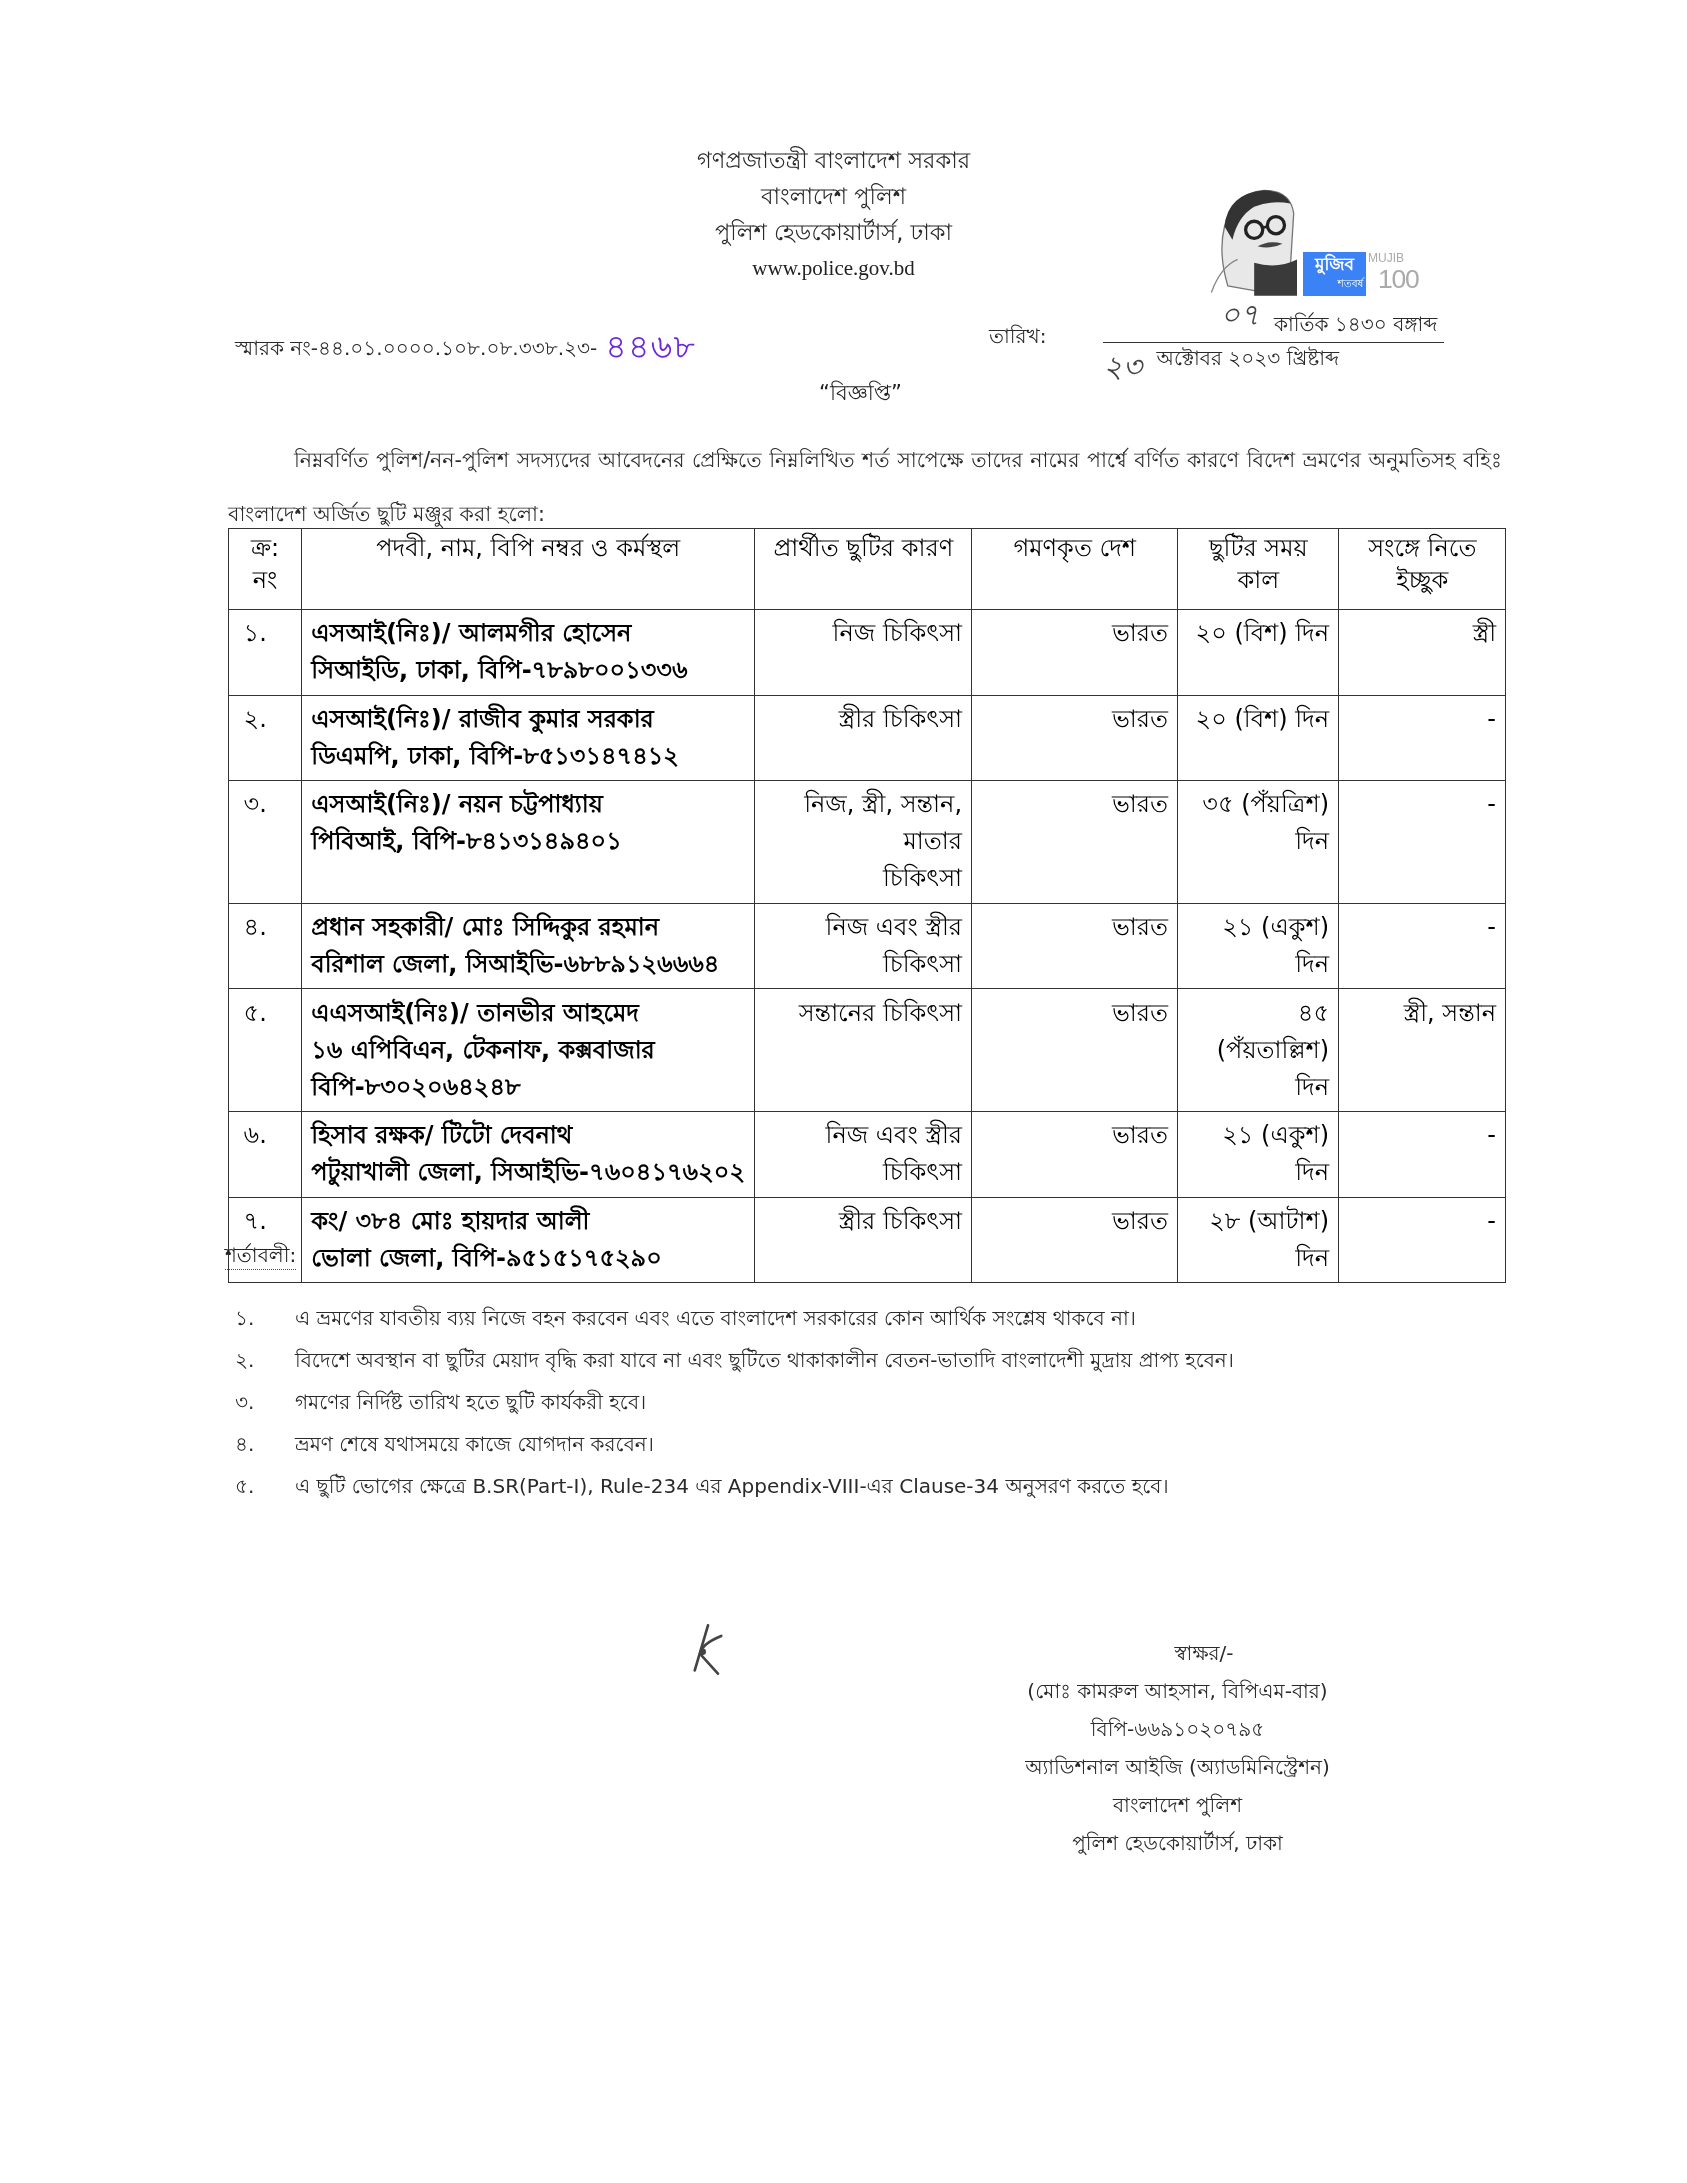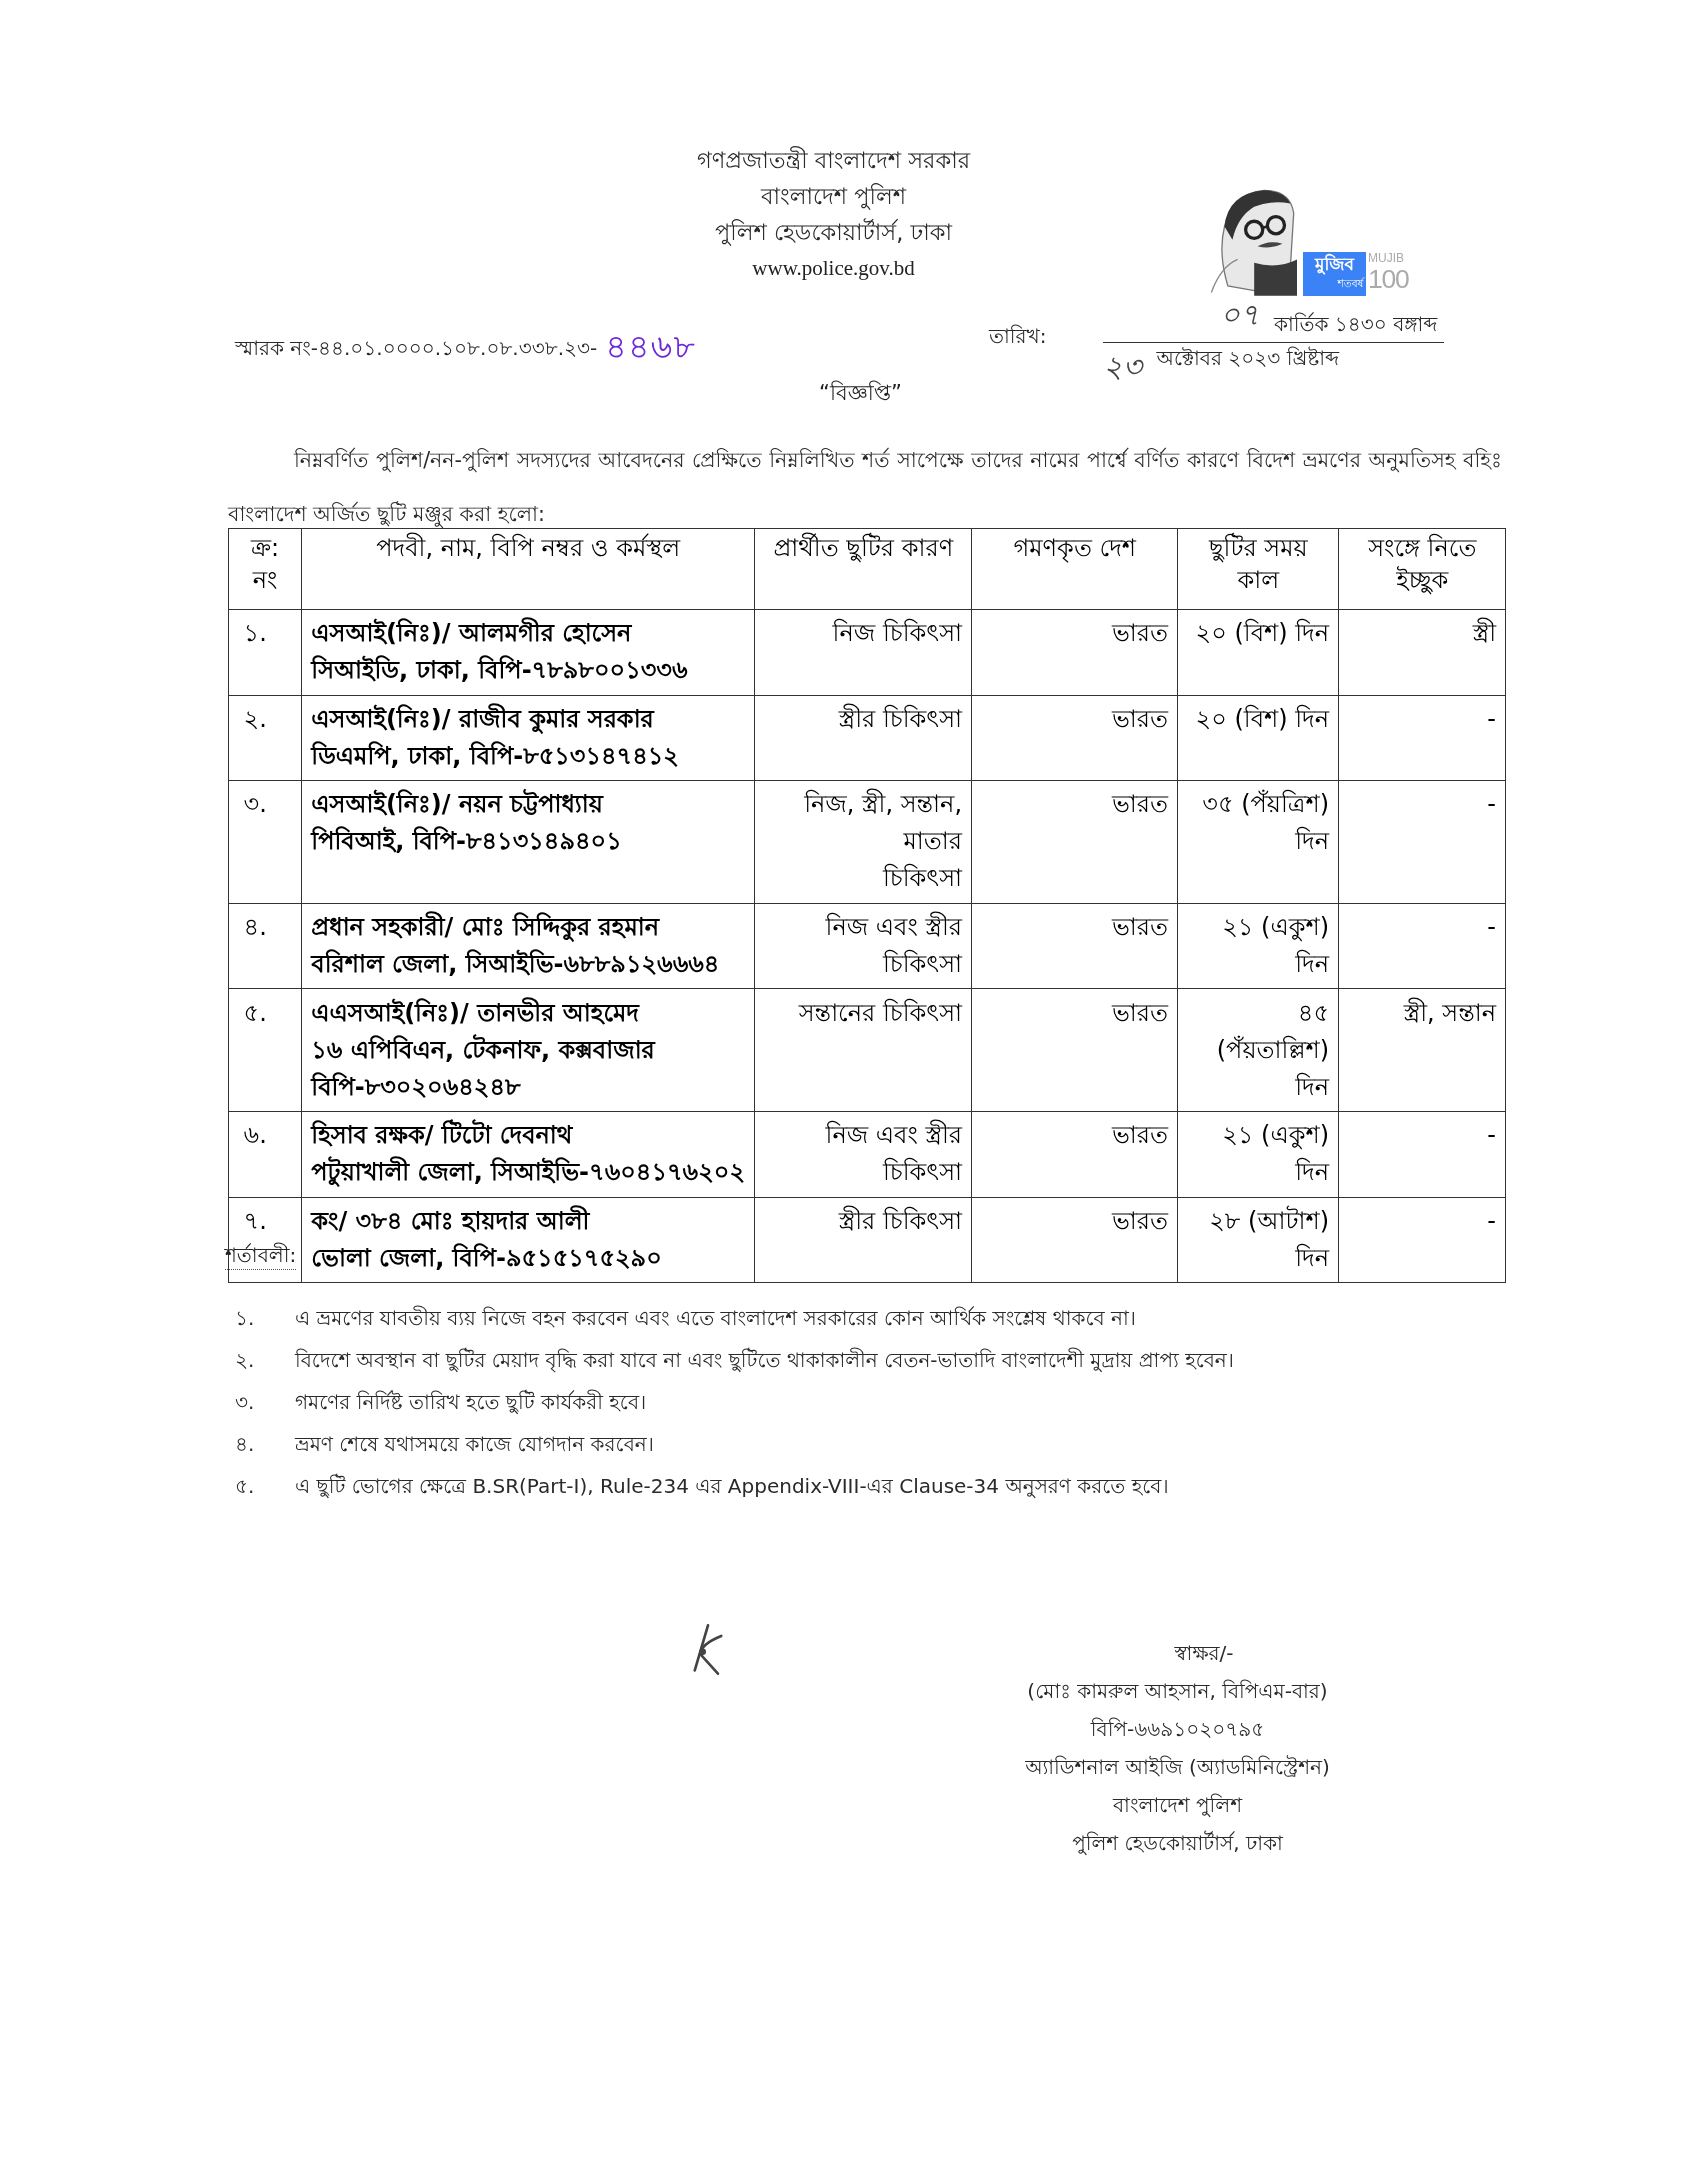--- a/index.html
+++ b/index.html
@@ -71,21 +71,21 @@
     <path d="M100 90 Q118 80 138 86 Q120 95 100 90 Z" fill="#444"></path>
     <path d="M95 115 L95 165 L160 165 L160 110 Q130 125 95 115 Z" fill="#3a3a3a"></path>
     <path d="M30 160 Q45 120 70 110" fill="none" stroke="#888" stroke-width="2"></path>
   </svg>
   <div class="abs" style="left:112px; top:65px; width:63px; height:44px; background:#3b82f6;">
     <div style="color:#fff; font-size:17px; font-weight:bold; text-align:center; line-height:24px;">মুজিব</div>
     <div style="color:#fff; font-size:10.6px; text-align:right; padding-right:2.6px; line-height:14.6px;">শতবর্ষ</div>
   </div>
   <div class="abs" style="left:177px; top:66px; width:36px; text-align:center; color:#aaa; font-family:'Liberation Sans',sans-serif;">
     <div style="font-size:12px; line-height:10.6px;">MUJIB</div>
-    <div style="font-size:26.5px; line-height:30px; letter-spacing:-1.3px;">100</div>
+    <div style="font-size:26.5px; line-height:30px; letter-spacing:-1.3px;margin-left:10px;">100</div>
   </div>
 </div>
 
 <div id="memo-row" class="abs">
   <span>স্মারক নং-৪৪.০১.০০০০.১০৮.০৮.৩৩৮.২৩-</span><span class="hand">৪৪৬৮</span>
 </div>
 
 <div id="date-label" class="abs">তারিখ:</div>
 <div id="date-block" class="abs">
   <div class="row top">

